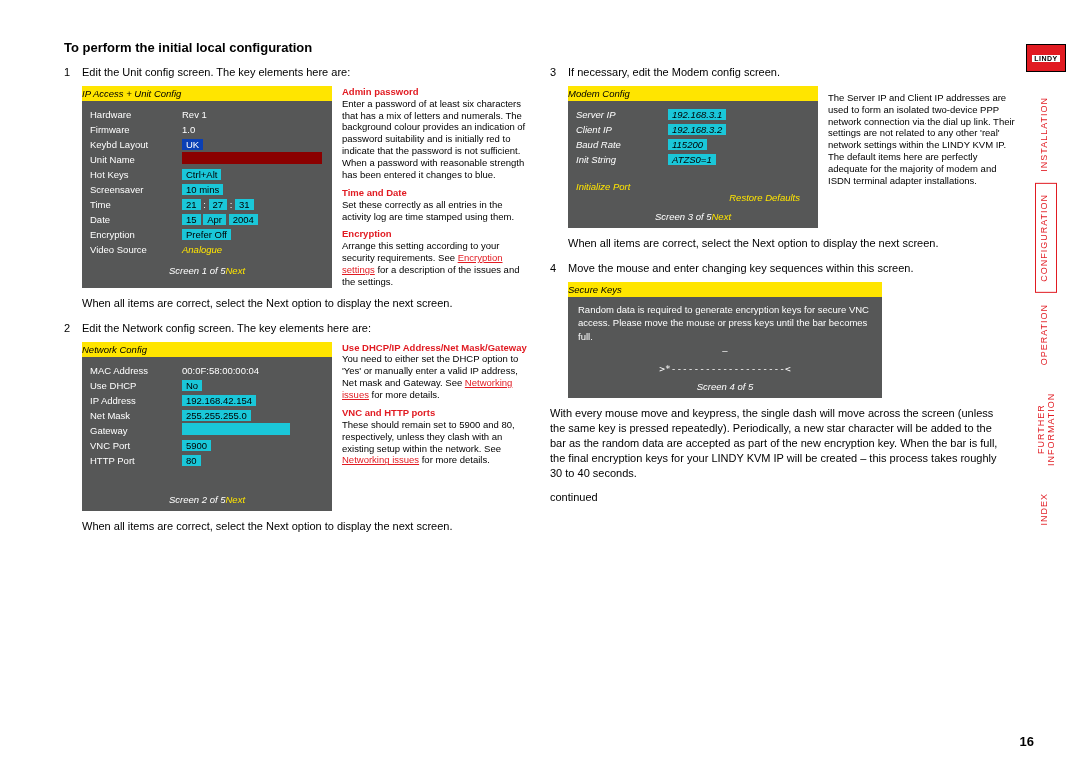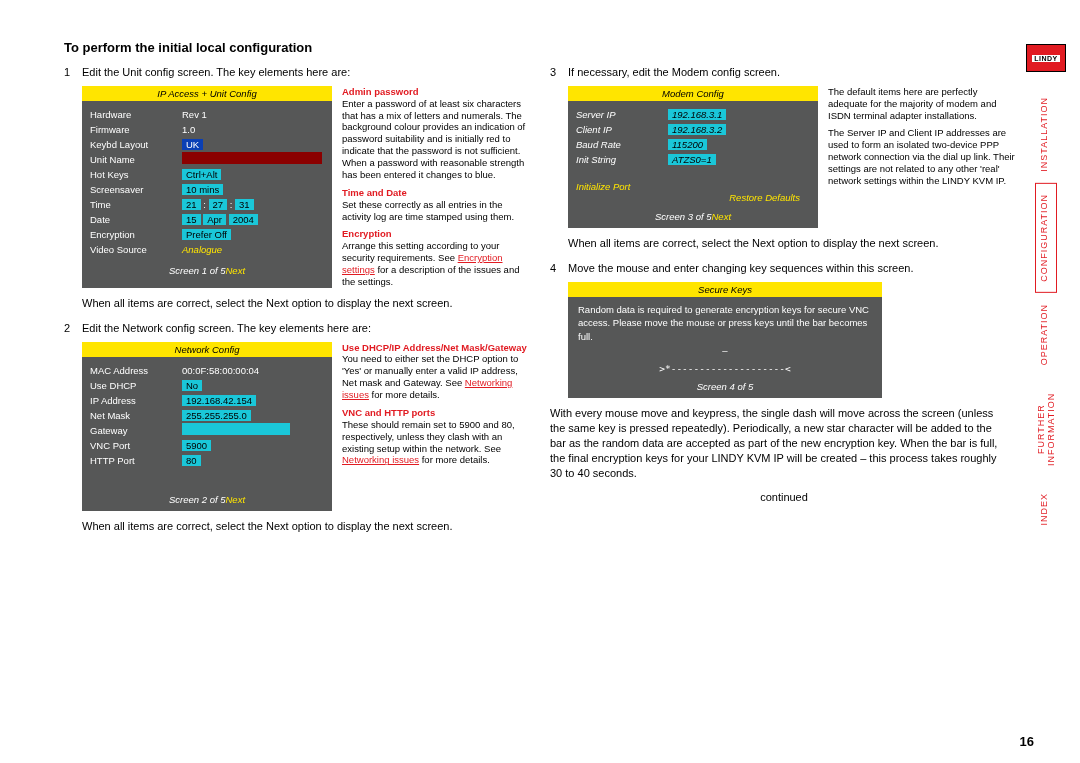--- a/index.html
+++ b/index.html
@@ -5,37 +5,37 @@
   body { margin:0; font-family: Arial, Helvetica, sans-serif; font-size:11px; color:#000; background:#fff; width:1080px; }
   .page { position:relative; width:1080px; height:763px; padding:40px 50px 20px 64px; box-sizing:border-box; }
   .heading { font-weight:bold; font-size:13px; margin-bottom:10px; }
   .columns { display:flex; gap:18px; }
   .col-left, .col-right { width:468px; }
   .step { display:flex; margin-bottom:6px; line-height:1.35; }
   .step .num { width:18px; }
   .step .body { flex:1; }
   .screen-row { display:flex; gap:10px; margin:6px 0 6px 18px; }
   .screen { background:#565757; color:#fff; font-family: Verdana, Arial, sans-serif; font-size:9.5px; padding:0; width:250px; }
-  .screen .titlebar { background:#FFE500; color:#000; text-align:center; font-style:italic; padding:2px 0; }
+  .screen .titlebar { background:#FFE500; color:#000; text-align:left; font-style:italic; padding:2px 0; }
   .screen .content { padding:6px 8px 4px 8px; }
   .screen .footer { display:flex; justify-content:center; padding:4px 8px 6px 8px; font-style:italic; }
   .screen .footer .next { color:#FFE500; }
   .row { display:flex; align-items:center; height:15px; }
   .lbl { width:92px; }
   .val { }
   .val .yel { color:#FFE500; font-style:italic; }
   .chip-red { background:#E11B22; color:#fff; padding:0 4px; display:inline-block; }
   .chip-cyan { background:#1AC7D9; color:#000; padding:0 4px; display:inline-block; }
   .chip-blue { background:#0a3fb5; color:#fff; padding:0 4px; display:inline-block; }
   .chip-darkred { background:#8B0000; display:inline-block; height:12px; }
   .sidebox { width:190px; font-size:9.5px; line-height:1.25; }
   .sidebox .h { color:#E11B22; font-weight:bold; }
   .sidebox a.link { color:#E11B22; text-decoration:underline; }
   .plain { margin:8px 12px 10px 18px; line-height:1.35; }
-  .continued { text-align:center; margin-top:4px; }
+  .continued { text-align:left; margin-top:4px; }
   .pagenum { position:absolute; right:46px; bottom:14px; font-weight:bold; font-size:13px; }
   
   .tabs { position:absolute; right:14px; top:44px; display:flex; flex-direction:column; align-items:center; gap:0; }
   .logo { width:38px; height:26px; background:#E11B22; border:1px solid #000; display:flex; flex-direction:column; align-items:center; justify-content:center; margin-bottom:14px; }
   .logo .brand { font-size:7px; font-weight:bold; letter-spacing:0.5px; background:#fff; color:#000; padding:0 2px; }
   .tab { writing-mode: vertical-rl; transform: rotate(180deg); font-size:9px; letter-spacing:1px; padding:10px 3px; width:14px; text-align:center; cursor:pointer; border:1px solid transparent; }
   .tab.red { color:#E11B22; }
   .tab.active { border:1px solid #E11B22; color:#E11B22; background:#fff; }
   .tab.twoline { height:84px; display:flex; align-items:center; justify-content:center; }
   
@@ -214,22 +214,22 @@
             <div style="text-align:left;padding-right:10px;color:#FFE500">Initialize Port</div>
             <div style="text-align:right;padding-right:10px;color:#FFE500">Restore Defaults</div>
           </div>
           <div class="footer">
               <span>Screen 3 of 5</span>
               <span class="next">Next</span>
             </div>
         </div>
 
         <div class="sidebox">
+          <div style="margin-top:6px">The Server IP and Client IP addresses are used to form an isolated two-device PPP network connection via the dial up link. Their settings are not related to any other 'real' network settings within the LINDY KVM IP.</div>
           <div>The default items here are perfectly adequate for the majority of modem and ISDN terminal adapter installations.</div>
-          <div style="margin-top:6px">The Server IP and Client IP addresses are used to form an isolated two-device PPP network connection via the dial up link. Their settings are not related to any other 'real' network settings within the LINDY KVM IP.</div>
         </div>
       </div>
 
       <div class="plain">When all items are correct, select the Next option to display the next screen.</div>
 
       <div class="step">
         <div class="num">4</div>
         <div class="body">Move the mouse and enter changing key sequences within this screen.</div>
       </div>
 

